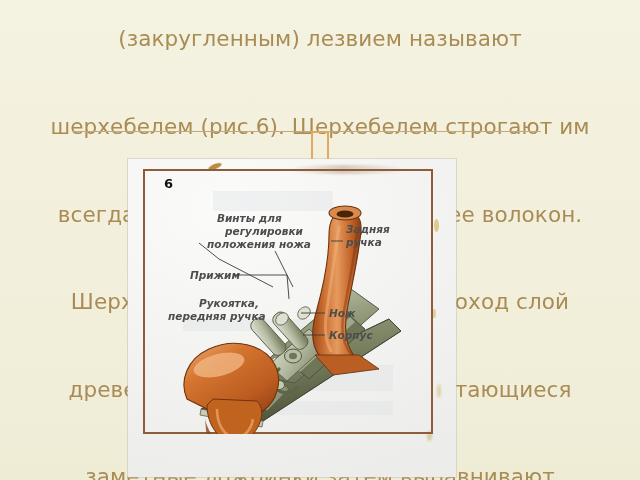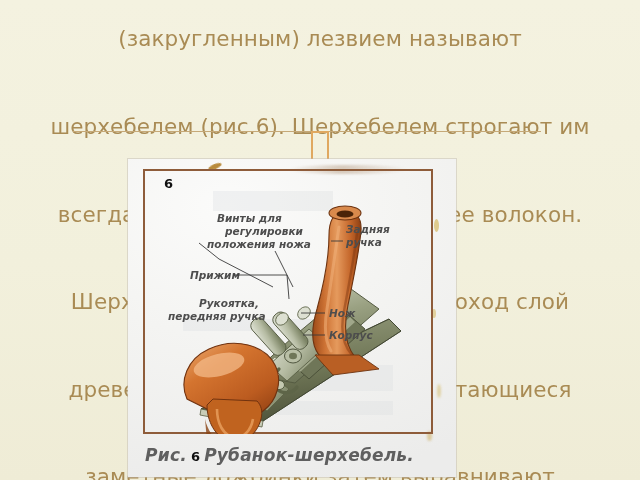--- a/index.html
+++ b/index.html
@@ -324,18 +324,15 @@
       </g>
 
       <g>
         <text class="lbl lbl-sm" x="186" y="170">Корпус</text>
         <path class="lead" d="M182 166 L160 166"></path>
       </g>
     </svg>
 
     <div id="figure-index">6</div>
 
-    <div id="figure-caption">
-      <span class="cap-lead">Рис.</span><span class="cap-num">6</span><span class="cap-title">Рубанок-шерхебель.</span>
-    </div>
   </div>
 
 </div>
 
 </body></html>

